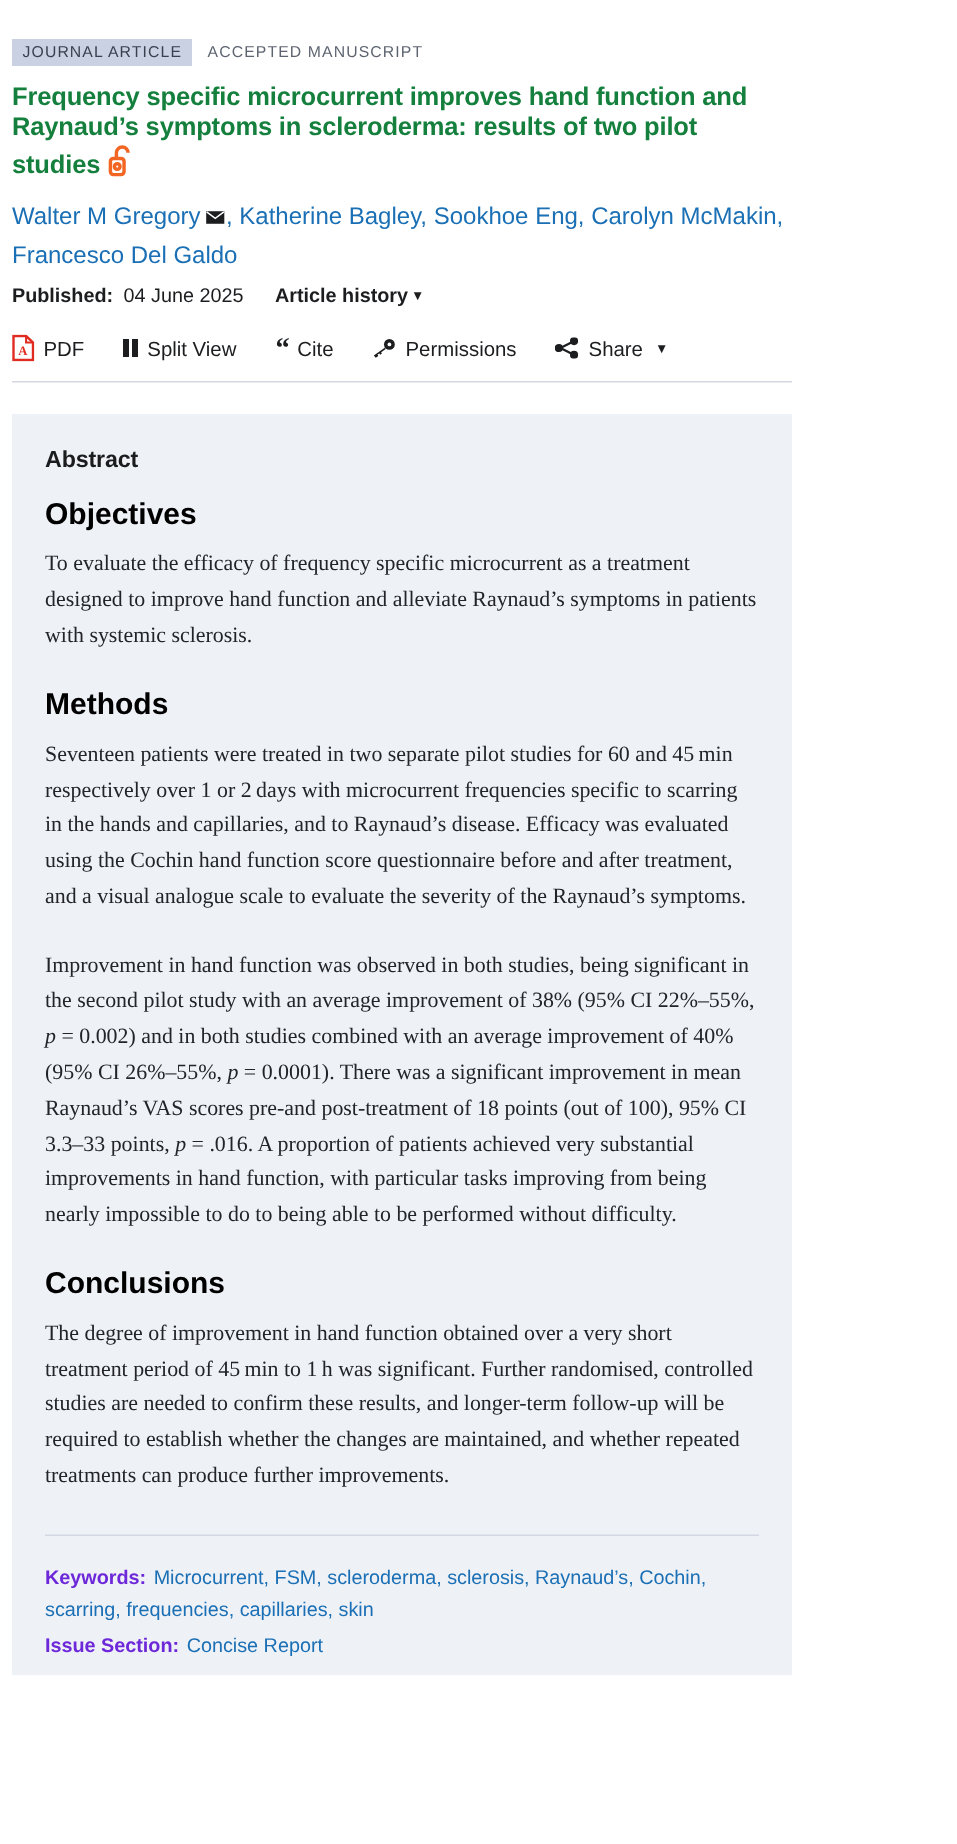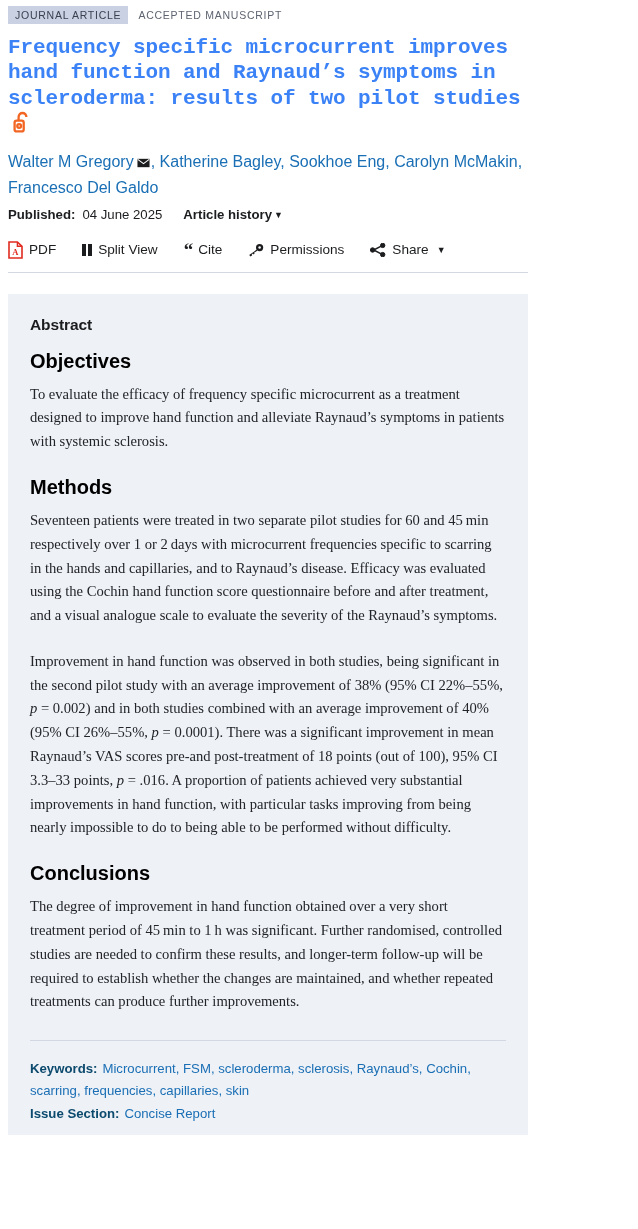--- a/index.html
+++ b/index.html
@@ -6,21 +6,21 @@
   html, body {
     margin: 0; padding: 0;
     width: 638px;
     background: #ffffff;
   }
   body {
     font-family: "Liberation Sans", sans-serif;
     color: #1c1d1f;
     -webkit-font-smoothing: antialiased;
   }
-  .page { width: 536px; position: relative; padding: 0 8px; }
+  .page { width: 536px; position: relative; padding: 0 8px; margin-top: 20px; }
 
   
   .badges {
     display: flex; align-items: center; gap: 10px;
     padding: 6px 0 2px 0;
   }
   .badge-primary {
     background: #c9d1e2;
     color: #3a4050;
     font-size: 10.5px;
@@ -32,25 +32,25 @@
   }
   .badge-plain {
     color: #5d6470;
     font-size: 10.5px;
     letter-spacing: 0.75px;
     white-space: nowrap;
   }
 
   
   .title {
-    font-family: Liberation Mono, monospace;
+    font-family: Liberation Sans, sans-serif;
     font-weight: bold;
-    font-size: 21px;
+    font-size: 17px;
     line-height: 1.22;
-    color: #3b82f6;
+    color: #15803d;
     margin: 9px 0 0 0;
     letter-spacing: -0.1px;
   }
   .oa-icon {
     display: inline-block;
     vertical-align: -3px;
     margin-left: 5px;
   }
 
   
@@ -135,21 +135,21 @@
     border: 0; border-top: 1px solid #d2d7e2;
     margin: 26px 0 17px 0;
   }
   .meta-row {
     font-size: 13.2px;
     line-height: 1.63;
     color: #1a6fb5;
     margin-bottom: 2px;
   }
   .meta-row .mlbl {
-    color: #0c4a6e; font-weight: bold; margin-right: 5px;
+    color: #6d28d9; font-weight: bold; margin-right: 5px;
   }
   .meta-row a { color: #1a6fb5; text-decoration: none; cursor: pointer; }
 </style>
 </head>
 <body>
 
 <div class="page">
 
   <div class="badges">
     <span class="badge-primary">JOURNAL ARTICLE</span>

